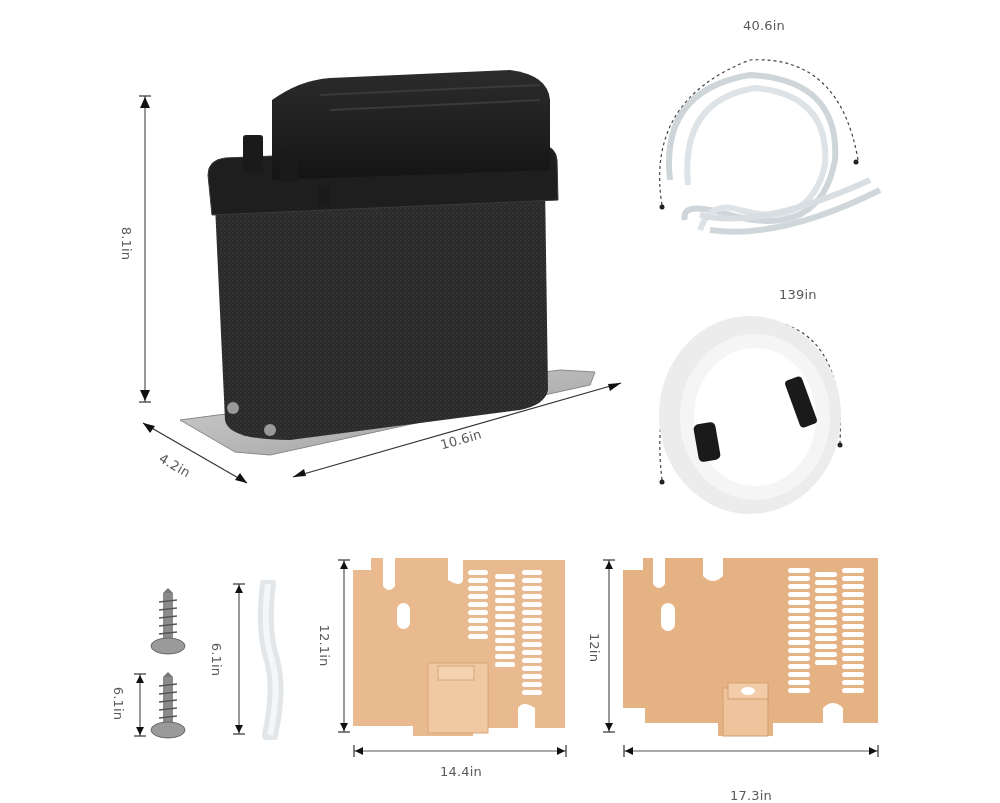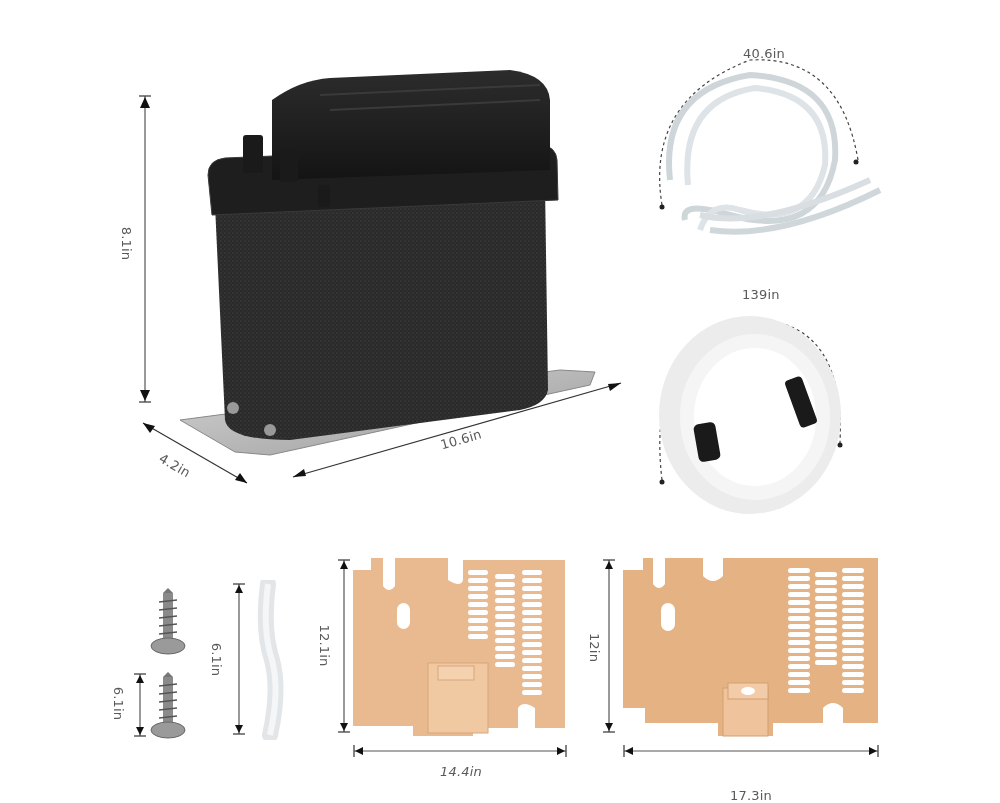--- a/index.html
+++ b/index.html
@@ -72,34 +72,34 @@
 
 <div class="abs" style="left:285px;top:375px;width:345px;height:110px;">
   <svg width="345" height="110" viewBox="0 0 345 110">
     <line x1="8" y1="102" x2="336" y2="8" stroke="#333" stroke-width="1.2"></line>
     <polygon points="8,102 19,94 21,101" fill="#111"></polygon>
     <polygon points="336,8 325,16 323,9" fill="#111"></polygon>
   </svg>
 </div>
 <div class="dim-label" style="left:440px;top:432px;transform:rotate(-16deg);">10.6in</div>
 
-<div class="dim-label" style="left:743px;top:18px;margin-top:28px;">40.6in</div>
+<div class="dim-label" style="left:743px;top:18px;">40.6in</div>
 <div class="abs" style="left:640px;top:40px;width:250px;height:210px;">
   <svg width="250" height="210" viewBox="0 0 250 210">
     <path d="M22,165 Q5,60 110,20 Q200,15 218,120" fill="none" stroke="#444" stroke-width="1.2" stroke-dasharray="3,3"></path>
     <circle cx="22" cy="167" r="2.5" fill="#222"></circle>
     <circle cx="216" cy="122" r="2.5" fill="#222"></circle>
     <path d="M30,140 Q20,50 110,35 Q200,40 195,120 Q180,200 90,175 Q40,160 45,180" fill="none" stroke="#cfd6da" stroke-width="6"></path>
     <path d="M48,145 Q40,60 115,48 Q190,55 185,125 Q170,190 100,170 Q70,160 60,190" fill="none" stroke="#dde3e6" stroke-width="6"></path>
     <path d="M60,175 Q120,190 230,140" fill="none" stroke="#d8dee1" stroke-width="6"></path>
     <path d="M70,190 Q140,200 240,150" fill="none" stroke="#d0d7db" stroke-width="6"></path>
   </svg>
 </div>
 
-<div class="dim-label" style="left:742px;top:287px;">139in</div>
+<div class="dim-label" style="left:779px;top:287px;">139in</div>
 <div class="abs" style="left:640px;top:305px;width:230px;height:215px;">
   <svg width="230" height="215" viewBox="0 0 230 215">
     <path d="M22,175 Q5,30 120,15 Q205,20 200,138" fill="none" stroke="#444" stroke-width="1.2" stroke-dasharray="3,3"></path>
     <circle cx="22" cy="177" r="2.5" fill="#222"></circle>
     <circle cx="200" cy="140" r="2.5" fill="#222"></circle>
     <ellipse cx="110" cy="110" rx="80" ry="88" fill="none" stroke="#ececec" stroke-width="22"></ellipse>
     <ellipse cx="115" cy="112" rx="68" ry="76" fill="none" stroke="#f5f5f5" stroke-width="14"></ellipse>
     <rect x="56" y="118" width="22" height="38" rx="5" fill="#1a1a1a" transform="rotate(-10 67 137)"></rect>
     <rect x="152" y="72" width="18" height="50" rx="4" fill="#1a1a1a" transform="rotate(-20 161 97)"></rect>
   </svg>
@@ -220,21 +220,21 @@
 </div>
 <div class="abs" style="left:350px;top:744px;width:220px;height:14px;">
   <svg width="220" height="14" viewBox="0 0 220 14">
     <line x1="4" y1="7" x2="216" y2="7" stroke="#555" stroke-width="1.2"></line>
     <line x1="4" y1="1" x2="4" y2="13" stroke="#333" stroke-width="1.2"></line>
     <line x1="216" y1="1" x2="216" y2="13" stroke="#333" stroke-width="1.2"></line>
     <polygon points="5,7 13,3 13,11" fill="#111"></polygon>
     <polygon points="215,7 207,3 207,11" fill="#111"></polygon>
   </svg>
 </div>
-<div class="dim-label" style="left:440px;top:764px;font-style:italic;">14.4in</div>
+<div class="dim-label" style="left:440px;top:764px;">14.4in</div>
 
 <div class="abs" style="left:602px;top:556px;width:14px;height:180px;">
   <svg width="14" height="180" viewBox="0 0 14 180">
     <line x1="7" y1="4" x2="7" y2="176" stroke="#555" stroke-width="1.2"></line>
     <line x1="1" y1="4" x2="13" y2="4" stroke="#333" stroke-width="1.2"></line>
     <line x1="1" y1="176" x2="13" y2="176" stroke="#333" stroke-width="1.2"></line>
     <polygon points="7,5 3,13 11,13" fill="#111"></polygon>
     <polygon points="7,175 3,167 11,167" fill="#111"></polygon>
   </svg>
 </div>

